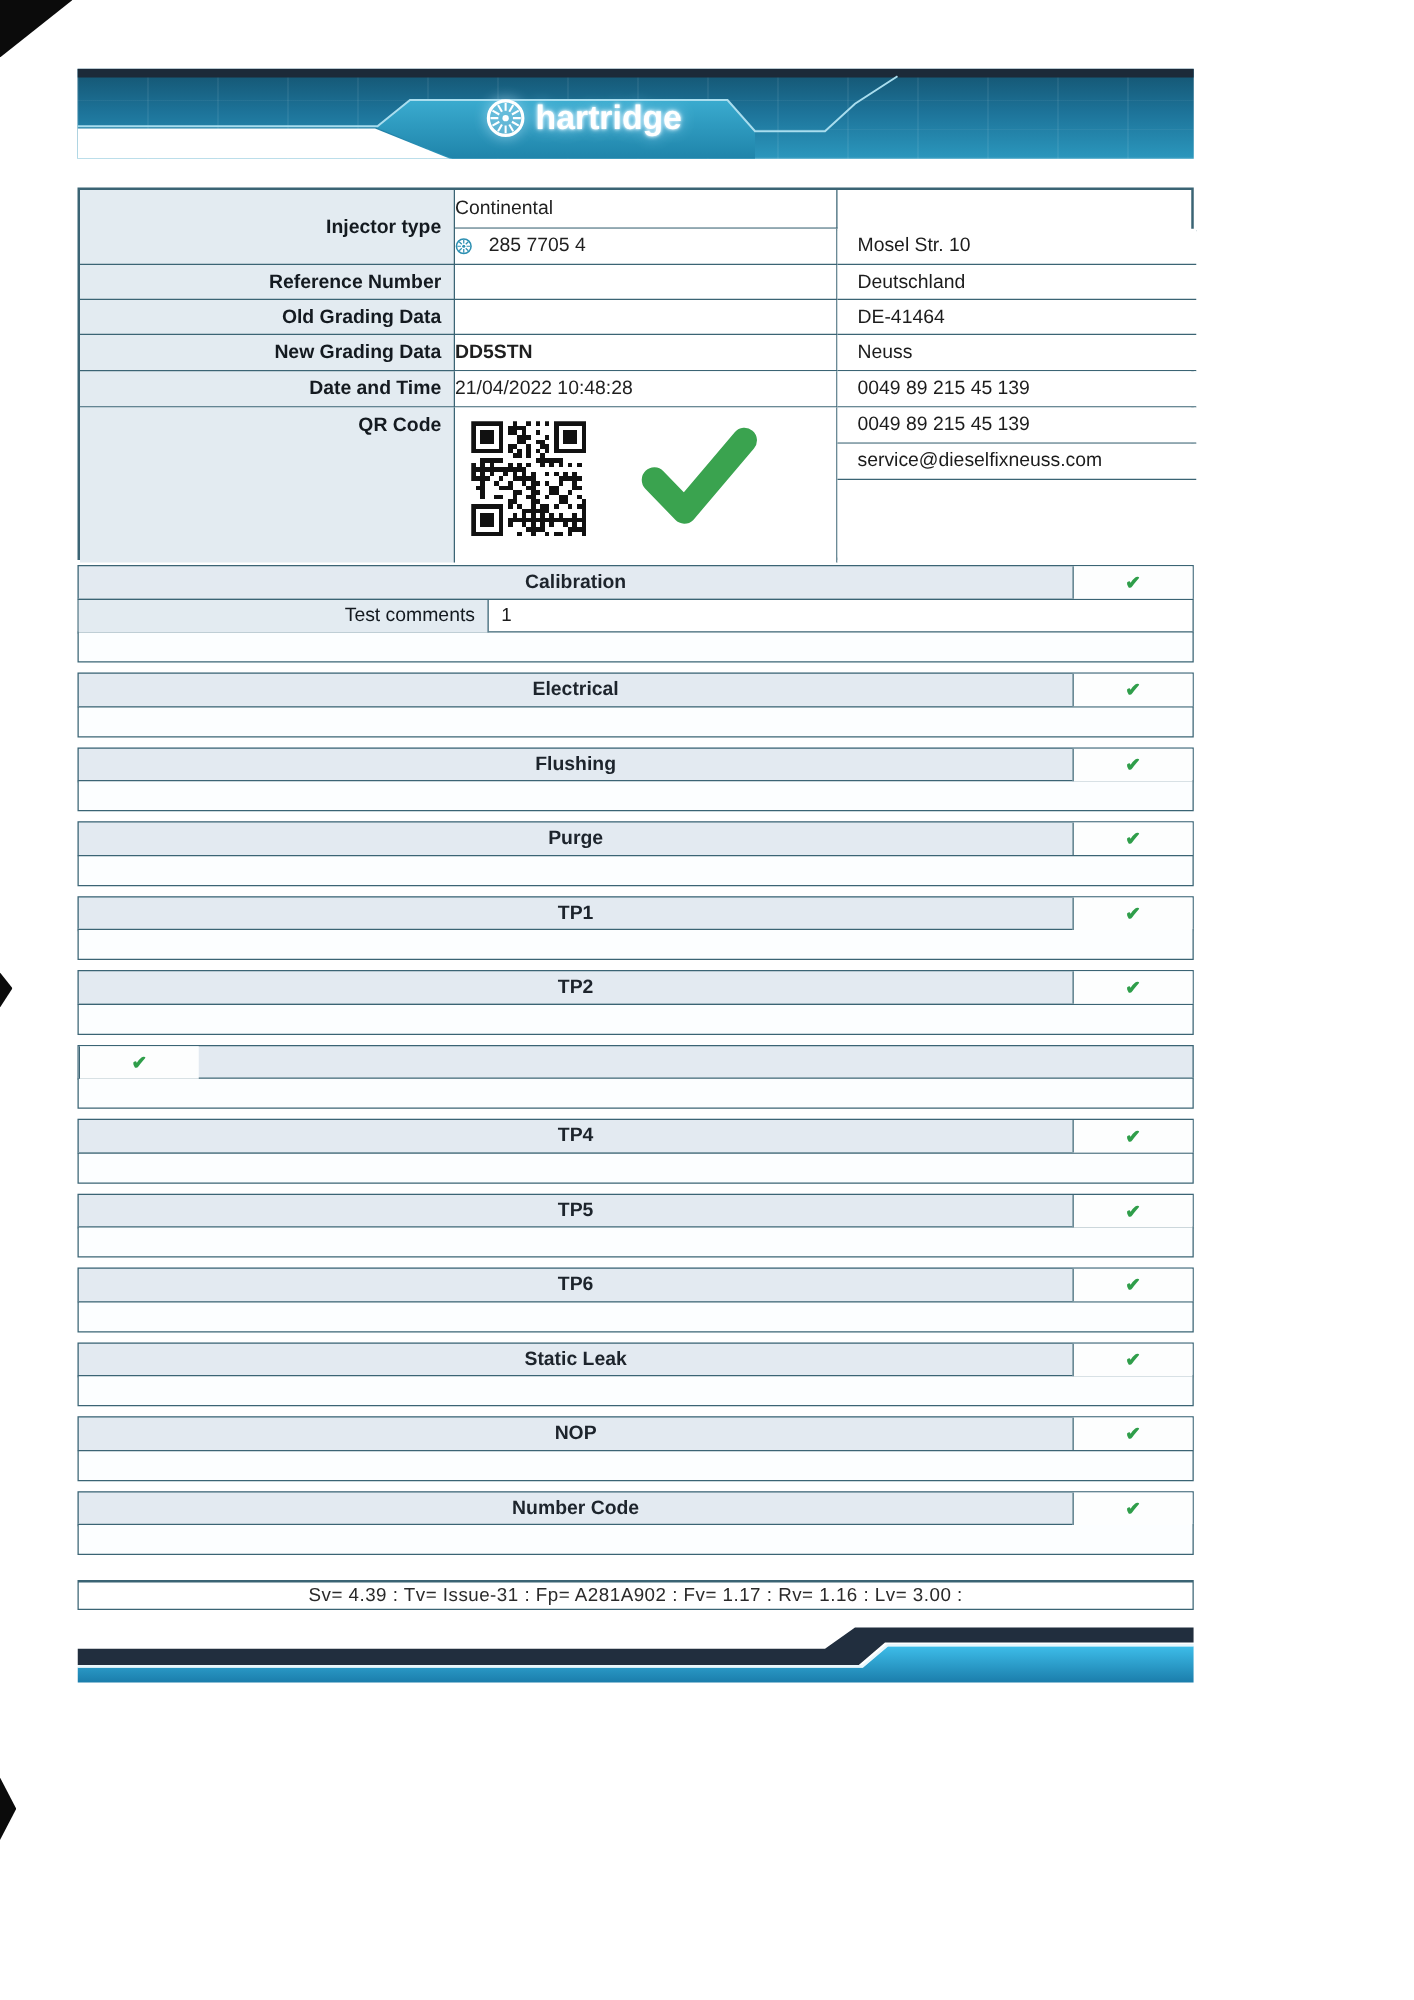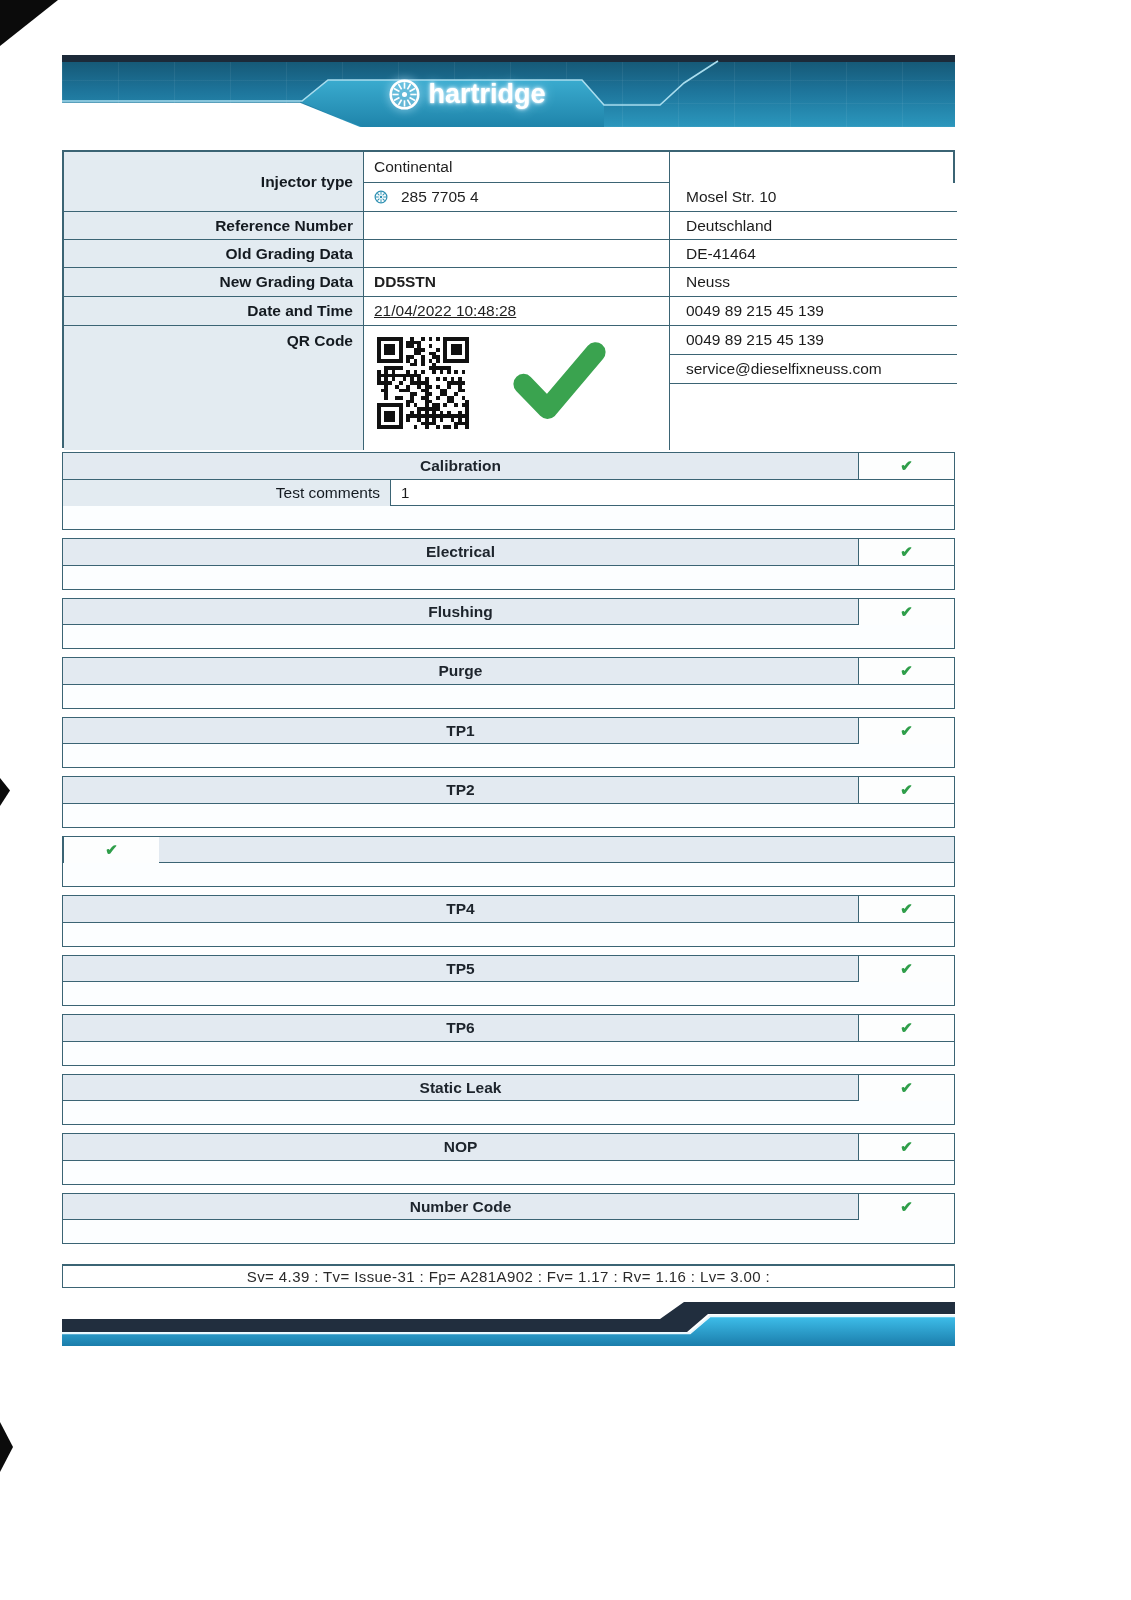--- a/index.html
+++ b/index.html
@@ -31,21 +31,21 @@
   .itable { position:absolute; left:62px; top:150px; width:893px; height:298px;
     display:grid; grid-template-columns:300px 306px 287px;
     grid-template-rows:31px 29px 28px 28px 29px 29px 29px 29px 66px;
     border:2px solid #3b6474; background:#ffffff; }
   .cell { border-right:1.5px solid #3b6474; border-bottom:1.5px solid #3b6474;
     display:flex; align-items:center; font-size:15.5px; padding:0 8px; background:#ffffff; overflow:hidden; }
   .cell.nb { border-bottom:none; }
   .cell.nr { border-right:none; }
   .lab { background:#e3ebf1; justify-content:flex-end; font-weight:bold; padding-right:10px; color:#141a20; }
   .lab.top { align-items:flex-start; padding-top:6px; }
-  .val { padding-left:10px; color:#1f1f1f; }
+  .val { padding-left:0; color:#1f1f1f; }
   .val.bold { font-weight:bold; }
   .num-cell { gap:13px; }
   .rcol { padding-left:16px; }
   .qr-cell { align-items:flex-start; padding:11px 0 0 13px; gap:42px; }
   .qr-box svg { width:92px; height:92px; }
   .bigcheck svg { width:96px; height:90px; }
 
   
   .blocks { position:absolute; left:62px; top:452px; width:893px; }
   .tblock { margin-bottom:8px; }
@@ -141,21 +141,21 @@
           <line x1="17" y1="4.5" x2="17" y2="11.5" transform="rotate(225 17 17)"></line>
           <line x1="17" y1="4.5" x2="17" y2="11.5" transform="rotate(270 17 17)"></line>
           <line x1="17" y1="4.5" x2="17" y2="11.5" transform="rotate(315 17 17)"></line>
         </g>
       </svg>
       <span>285 7705 4</span>
     </div>
     <div class="cell val" style="grid-column:2; grid-row:3;"></div>
     <div class="cell val" style="grid-column:2; grid-row:4;"></div>
     <div class="cell val bold" style="grid-column:2; grid-row:5;">DD5STN</div>
-    <div class="cell val" style="grid-column:2; grid-row:6;text-decoration:underline;">21/04/2022 10:48:28</div>
+    <div class="cell val" style="grid-column:2; grid-row:6;">21/04/2022 10:48:28</div>
     <div class="cell qr-cell nb" style="grid-column:2; grid-row:7 / span 3;">
       <span class="qr-box">
         <svg viewBox="0 0 25 25" shape-rendering="crispEdges" fill="#111111">
             <rect x="9" y="0" width="1" height="1"></rect>
             <rect x="12" y="0" width="1" height="1"></rect>
             <rect x="14" y="0" width="1" height="1"></rect>
             <rect x="16" y="0" width="1" height="1"></rect>
             <rect x="8" y="1" width="1" height="1"></rect>
             <rect x="9" y="1" width="1" height="1"></rect>
             <rect x="10" y="1" width="1" height="1"></rect>

